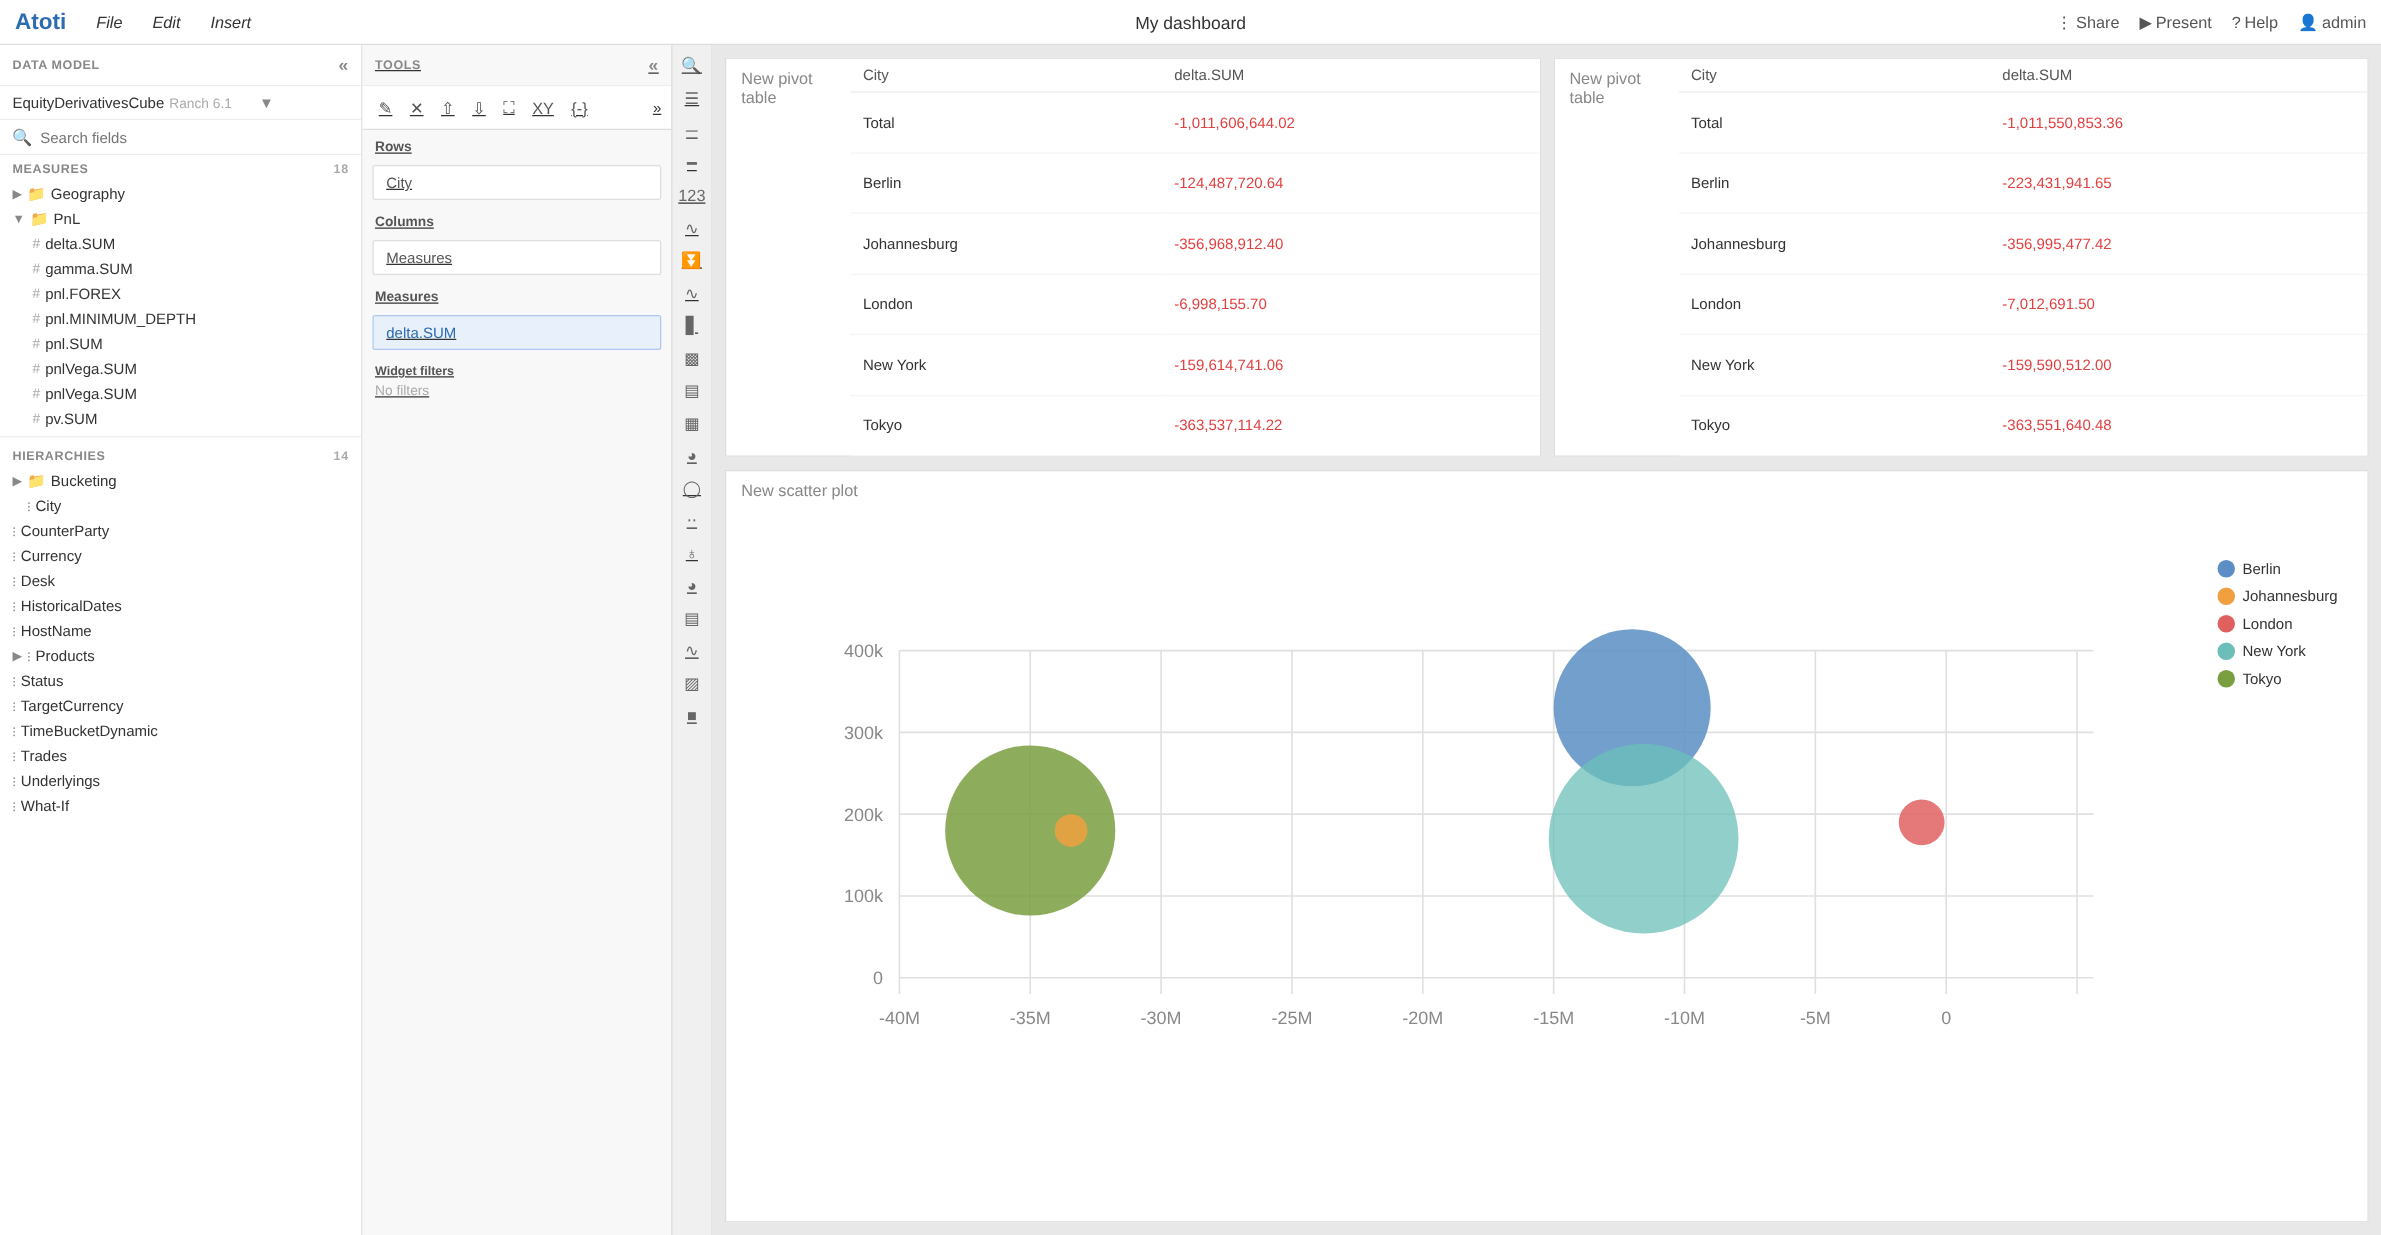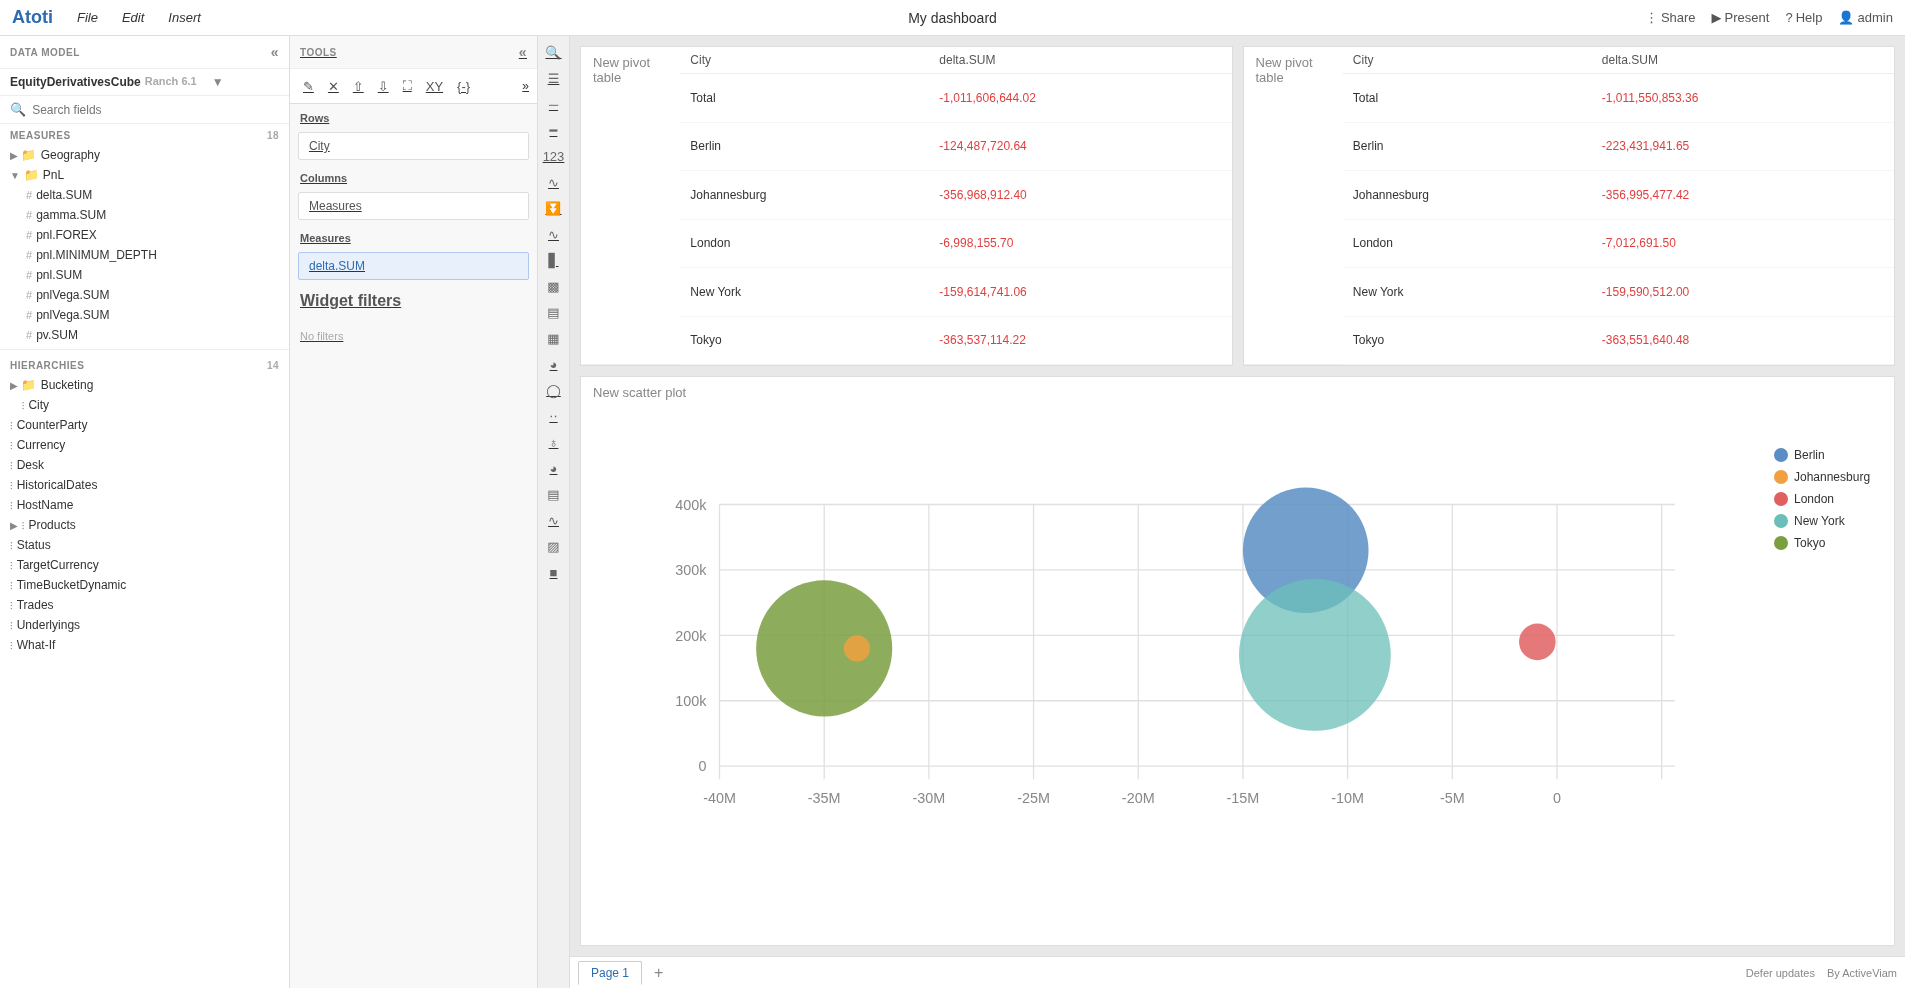--- a/index.html
+++ b/index.html
@@ -76,25 +76,24 @@
       letter-spacing: 0.5px;
       border-bottom: 1px solid #eee;
     }
     .panel-header .collapse-btn {
       cursor: pointer;
       color: #888;
       font-size: 14px;
     }
     .cube-selector {
       display: flex;
-      align-items: flex-start;
+      align-items: flex-end;
       padding: 6px 10px;
       border-bottom: 1px solid #eee;
       cursor: pointer;
-      font-weight: bold;
     }
     .cube-selector span { flex: 1; font-size: 12px; color: #333; }
     .cube-selector .arrow { color: #888; }
     .search-box {
       display: flex;
       align-items: center;
       padding: 6px 10px;
       border-bottom: 1px solid #eee;
       gap: 6px;
     }
@@ -177,21 +176,21 @@
       font-size: 12px;
       color: #555;
       min-height: 28px;
     }
     .drop-zone.measure-chip {
       background: #e8f0fb;
       border-color: #b0c8f0;
       color: #2d6cb0;
     }
     .widget-filters-section { padding: 8px 10px; }
-    .widget-filters-label { font-size: 16px; font-weight: bold; color: #555; margin-bottom: 20px; }
+    .widget-filters-label { font-size: 10px; font-weight: bold; color: #555; margin-bottom: 4px; }
     .no-filters { font-size: 11px; color: #aaa; }
 
     
     #tools-icon-sidebar {
       width: 32px;
       background: #f0f0f0;
       border-left: 1px solid #ddd;
       display: flex;
       flex-direction: column;
       align-items: center;
@@ -725,23 +724,15 @@
               <div class="legend-item">
                 <div class="legend-dot" style="background-color: rgb(122, 159, 64);"></div>
                 <span>Tokyo</span>
               </div>
             </div>
         </div>
       </div>
 
     </div>
 
-    <div id="bottom-bar">
-      <div class="page-tab active">Page 1</div>
-      <div class="add-page-btn">+</div>
-      <div class="bottom-right">
-        <span>Defer updates</span>
-        <span>By ActiveViam</span>
-      </div>
-    </div>
   </div>
 
 </div>
 
 </body></html>

